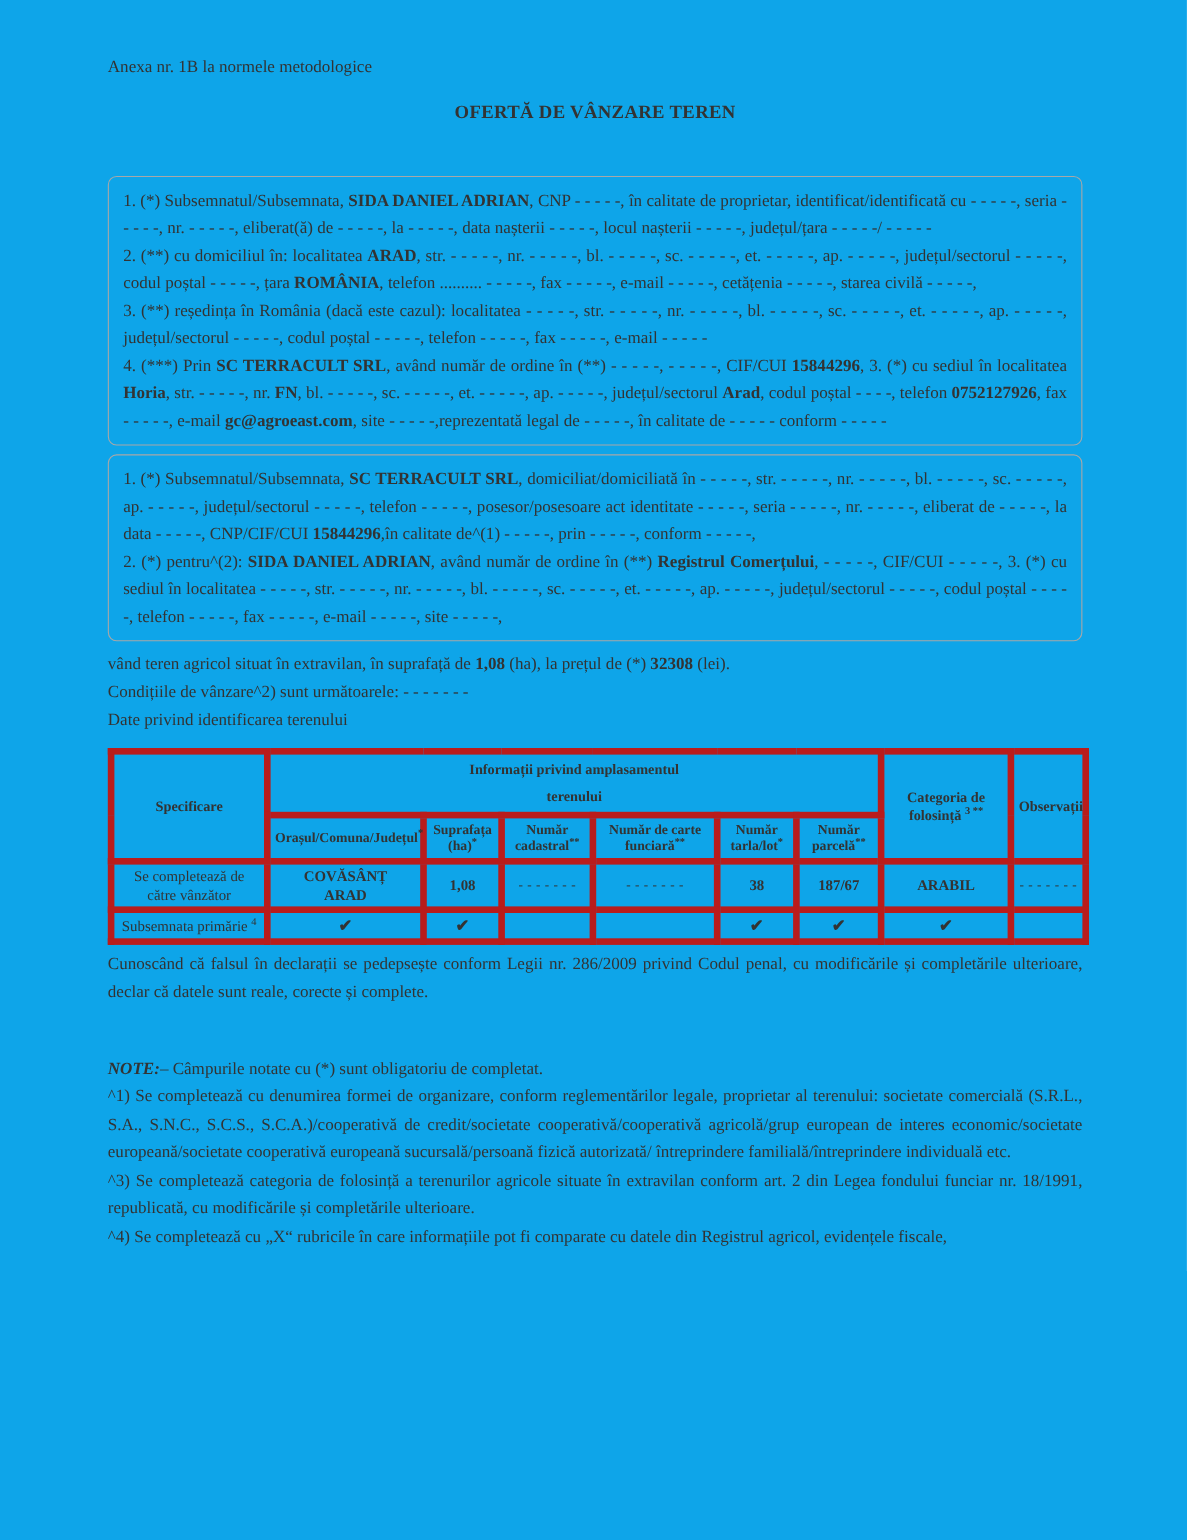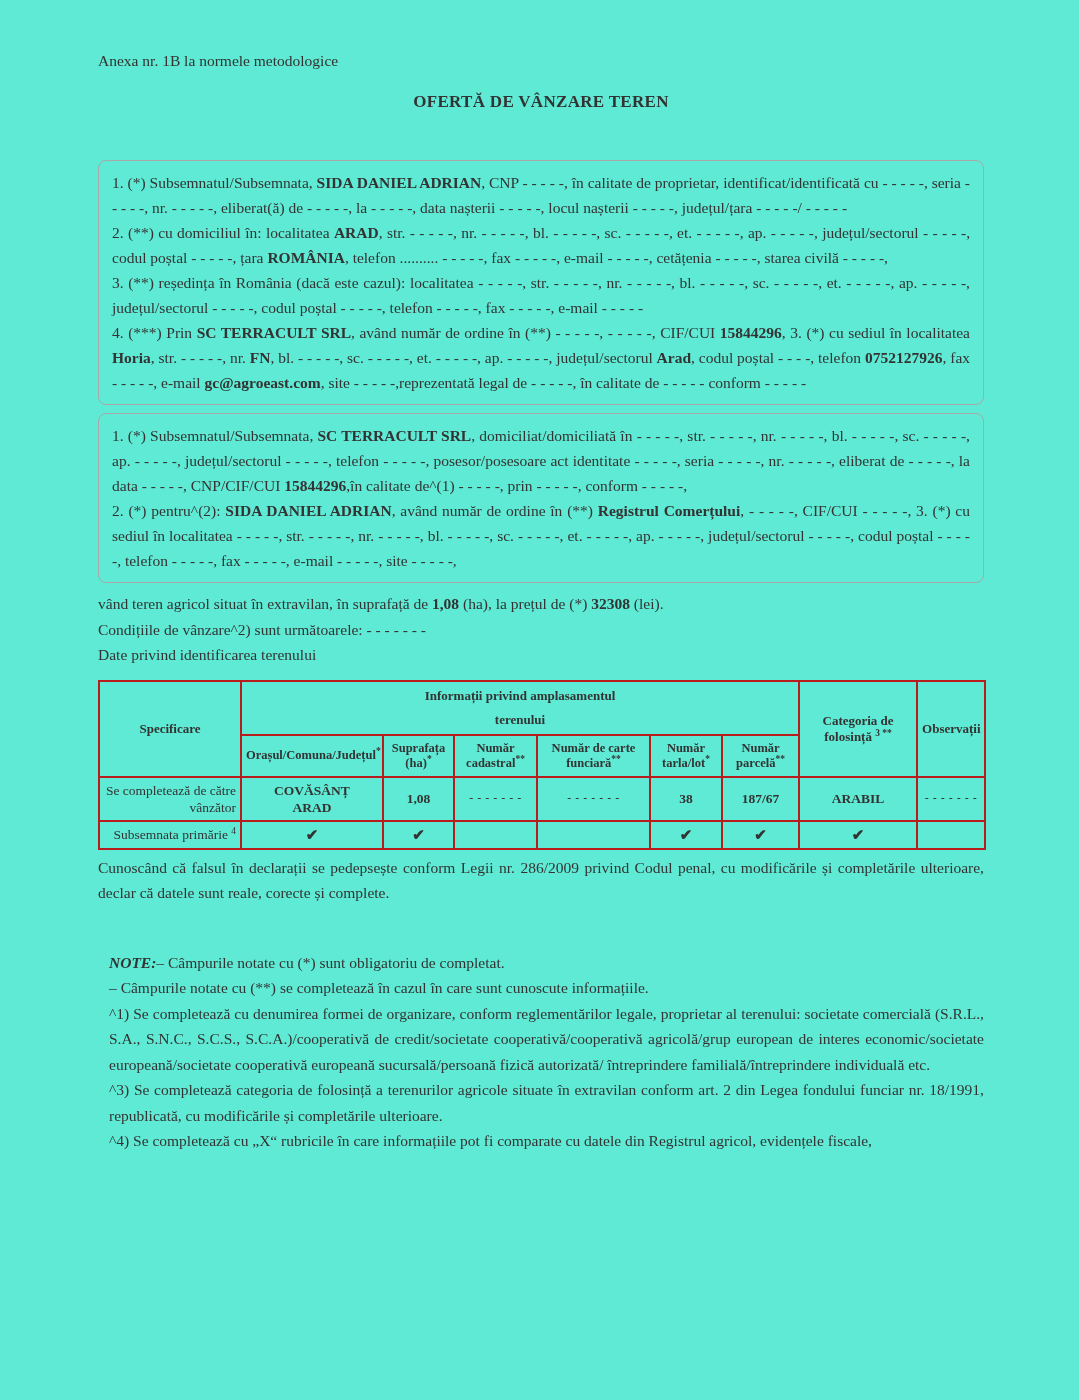--- a/index.html
+++ b/index.html
@@ -1,18 +1,18 @@
 <!DOCTYPE html>
 <html><head>
 <meta charset="utf-8">
 <style>
   * { box-sizing: border-box; }
   html, body { margin: 0; padding: 0; background: #ffffff; }
   .page {
-    width: 1079px; height: 1400px; background: #5eead4;
+    width: 1079px; height: 1400px; background: #0ea5e9;
     font-family: "Liberation Serif", serif;
     color: #333333;
     padding: 52px 95px 0 98px;
     overflow: hidden;
     position: relative;
   }
   .b { font-weight: bold; }
   .i { font-style: italic; }
   .annex { font-size: 15.5px; }
   .regno { margin-top: 26px; text-align: right; font-size: 15.5px; }
@@ -24,36 +24,36 @@
   }
   .box1 { margin-top: 48px; }
   .box2 { margin-top: 8px; }
   .box p { margin: 0; }
   .sale { margin-top: 8px; font-size: 15.5px; line-height: 25.5px; }
   .sale p { margin: 0; }
   table.land {
     margin-top: 12px; border-collapse: collapse; table-layout: fixed;
     width: 886px; font-family: "Liberation Serif", serif; color: #333333;
   }
-  table.land td { border: 2px solid #b91c1c; padding: 2px 4px; vertical-align: middle; }
+  table.land td { border: 6px solid #b91c1c; padding: 2px 4px; vertical-align: middle; }
   td.th { font-weight: bold; font-size: 13px; text-align: center; }
   td.group { height: 50px; line-height: 24px; white-space: pre-line; }
   tr.subhead td { height: 42px; font-size: 12.5px; }
-  td.labelcell { font-size: 13.5px; font-weight: normal; text-align: right; padding-left: 8px; line-height: 17px; margin-left: 12px; }
+  td.labelcell { font-size: 13.5px; font-weight: normal; text-align: center; padding-left: 8px; line-height: 17px; margin-left: 12px; }
   tr.datarow td { height: 44px; }
   tr.checkrow td { height: 28px; }
   td.val { text-align: center; font-size: 13.5px; }
   td.val.bold { font-weight: bold; }
   td.val.dash { font-size: 12px; letter-spacing: 0.5px; }
   td.pre { white-space: pre-line; line-height: 17px; }
   td.check { font-weight: bold; font-size: 15px; }
   sup.s { font-size: 9.5px; vertical-align: super; line-height: 0; }
   .legal { margin-top: 5px; font-size: 15.5px; line-height: 25.5px; text-align: justify; }
   .dateline { margin-top: 56px; font-size: 15.5px; }
-  .notes { margin-top: 44px; font-size: 15.5px; line-height: 25.5px; margin-left: 11px; }
+  .notes { margin-top: 44px; font-size: 15.5px; line-height: 25.5px; }
   .notes p { margin: 0; }
   .just { text-align: justify; }
 </style>
 </head>
 <body>
 
 <div class="page">
 
   <div class="annex">Anexa nr. 1B la normele metodologice</div>
   <div class="doc-title">OFERTĂ DE VÂNZARE TEREN</div>
@@ -128,19 +128,18 @@
       <td class="val check"></td>
     </tr>
   </tbody>
     </table>
 
   <div class="legal">Cunoscând că falsul în declarații se pedepsește conform Legii nr. 286/2009 privind Codul penal, cu modificările și completările ulterioare, declar că datele sunt reale, corecte și complete.</div>
 
 
   <div class="notes">
     <p><span class="b i">NOTE:</span><span>– Câmpurile notate cu (*) sunt obligatoriu de completat.</span></p>
-    <p>– Câmpurile notate cu (**) se completează în cazul în care sunt cunoscute informațiile.</p>
     <p class="just">^1) Se completează cu denumirea formei de organizare, conform reglementărilor legale, proprietar al terenului: societate comercială (S.R.L., S.A., S.N.C., S.C.S., S.C.A.)/cooperativă de credit/societate cooperativă/cooperativă agricolă/grup european de interes economic/societate europeană/societate cooperativă europeană sucursală/persoană fizică autorizată/ întreprindere familială/întreprindere individuală etc.</p>
     <p class="just">^3) Se completează categoria de folosință a terenurilor agricole situate în extravilan conform art. 2 din Legea fondului funciar nr. 18/1991, republicată, cu modificările și completările ulterioare.</p>
     <p class="just">^4) Se completează cu „X“ rubricile în care informațiile pot fi comparate cu datele din Registrul agricol, evidențele fiscale,</p>
   </div>
 
 </div>
 
 </body></html>

